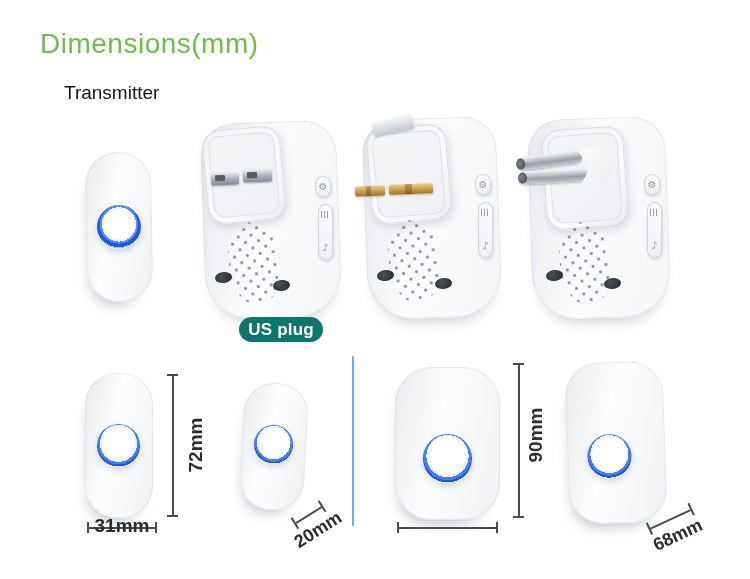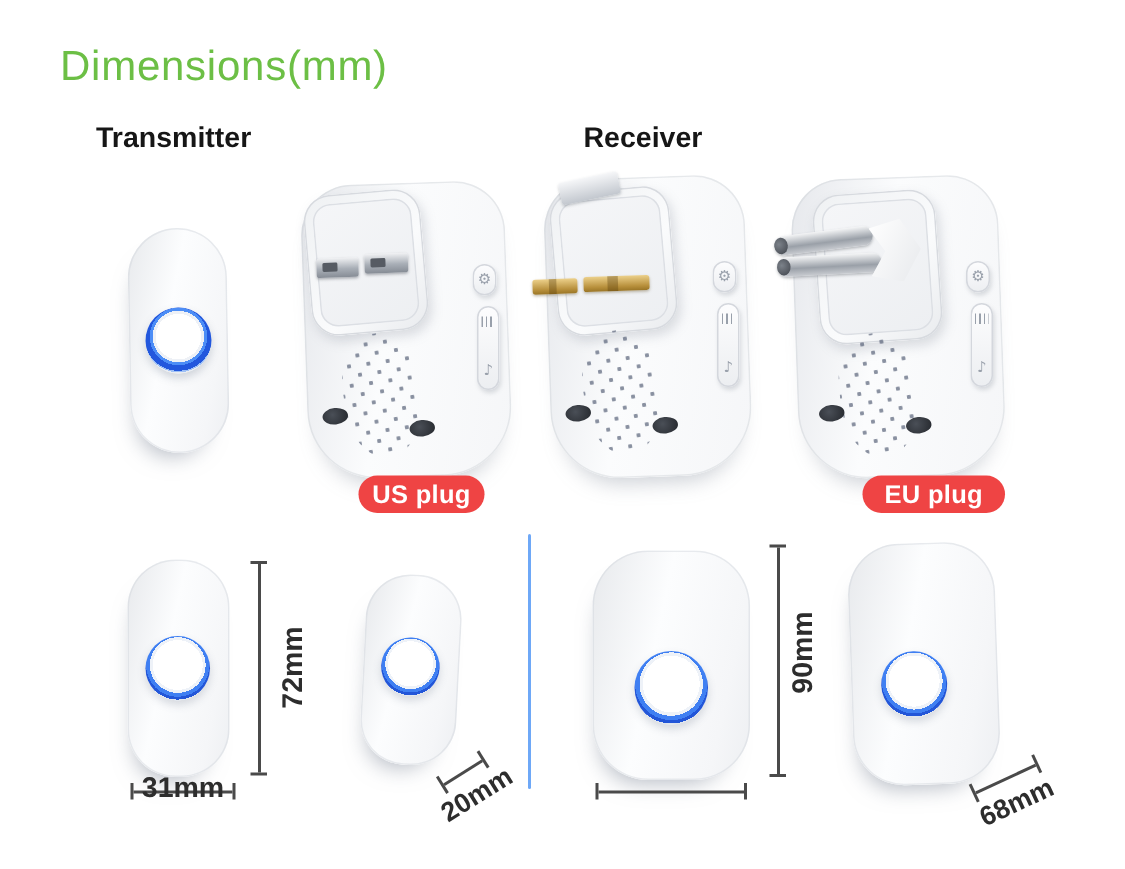--- a/index.html
+++ b/index.html
@@ -2,21 +2,21 @@
 <html><head>
 <meta charset="utf-8">
 <style>
   *{box-sizing:border-box;margin:0;padding:0}
   html,body{background:#fff}
   body{font-family:"Liberation Sans",sans-serif;-webkit-font-smoothing:antialiased}
   .canvas{position:relative;width:750px;height:579px;background:#fff;overflow:hidden}
 
   
   .title{position:absolute;left:40px;top:28px;font-size:28px;font-weight:400;color:#6cbf45;letter-spacing:.5px}
-  .seclabel{position:absolute;font-size:19px;font-weight:700;color:#161616}
+  .seclabel{position:absolute;font-size:19px;font-weight:400;color:#161616}
   .lab-tx{left:64px;top:82px}
   .lab-rx{left:389px;top:82px}
 
   
   .dev{position:absolute;background:linear-gradient(102deg,#e7e9ec 0%,#fcfdfe 40%,#f5f6f8 80%,#edeff2 100%);
        box-shadow:inset 0 0 0 1px rgba(209,213,219,.45),-5px 12px 14px -10px rgba(122,132,148,.55)}
   .ring{position:absolute;border-radius:50%;
         background:radial-gradient(circle at 50% 44%,#ffffff 0 46%,#eef1f6 46% 52%,#4c8df6 52% 58%,#2257dd 58% 69%,#9ec0f5 69% 72%,#e9ecf1 72% 77%,#fdfdfe 77% 100%);
         box-shadow:0 3px 6px rgba(80,95,120,.25)}
   .ring2{position:absolute;border-radius:50%;
@@ -65,21 +65,21 @@
   .brass::after{content:"";position:absolute;left:36%;top:0;width:16%;height:100%;background:rgba(85,60,12,.35)}
   
   .pin{position:absolute;height:13px;border-radius:7px;
        background:linear-gradient(180deg,#f4f5f6,#9aa0a8 60%,#c8cbd0);box-shadow:0 1px 2px rgba(60,65,75,.35)}
   .pin::before{content:"";position:absolute;left:0;top:1px;width:9px;height:11px;border-radius:50%;
        background:radial-gradient(circle at 35% 40%,#7c828a,#3f434a)}
   .wedge{position:absolute;transform:rotate(-4deg);background:linear-gradient(120deg,#ffffff,#e7e9ec);
        clip-path:polygon(0 12%,62% 0,100% 50%,62% 100%,0 88%,30% 50%)}
 
   
-  .badge{position:absolute;top:317px;height:25px;background:#ef4444;color:#fff;font-size:17px;
+  .badge{position:absolute;top:317px;height:25px;background:#0f766e;color:#fff;font-size:17px;
          font-weight:700;border-radius:13px;display:flex;align-items:center;justify-content:center;letter-spacing:.2px}
   .b-us{left:239px;width:84px}
   .b-uk{left:408px;width:96px}
   .b-eu{left:575px;width:95px}
 
   
   .txf{left:85px;top:373px;width:68px;height:145px;border-radius:32px}
   .txf .ring2{left:12px;top:51px;width:43px;height:43px}
   .txs{left:242px;top:383px;width:64px;height:127px;border-radius:30px;transform:rotate(3deg)}
   .txs .ring2{left:12px;top:42px;width:39px;height:39px}
@@ -118,21 +118,20 @@
   .d68{left:644px;top:524px;transform:rotate(-25deg)}
   .d68 .bar{width:44px}
 </style>
 </head>
 <body>
 
 <div class="canvas">
 
   <div class="title">Dimensions(mm)</div>
   <div class="seclabel lab-tx">Transmitter</div>
-  <div class="seclabel lab-rx">Receiver</div>
 
   <div class="dev tx-top">
     <div class="ring"></div>
   </div>
 
   <div class="rx" style="left:203px;top:122px;width:136px;height:196px">
     <div class="rx-body"></div>
     <div class="plugblock" style="left:2px;top:6px;width:78px;height:94px;transform:rotate(-5deg)"></div>
     <div class="blade" style="left:8px;top:50px;width:28px;transform:rotate(-2deg)"></div>
     <div class="blade" style="left:40px;top:47px;width:29px;transform:rotate(-2deg)"></div>
@@ -178,21 +177,20 @@
     <div class="sbtn sb-round" style="right:8px;top:56px">
       <span>⚙</span>
     </div>
     <div class="sbtn sb-pill" style="right:6px;top:84px">
       <span class="vol"></span>
       <span>♪</span>
     </div>
   </div>
 
   <div class="badge b-us">US plug</div>
-  <div class="badge b-eu">EU plug</div>
 
   <div class="dev txf">
     <div class="ring2"></div>
   </div>
   <div class="dimv dv-tx">
       <i class="cap"></i>
       <i class="bar"></i>
       <i class="cap"></i>
     </div>
   <div class="dlabel vlabel dl-72">72mm</div>

